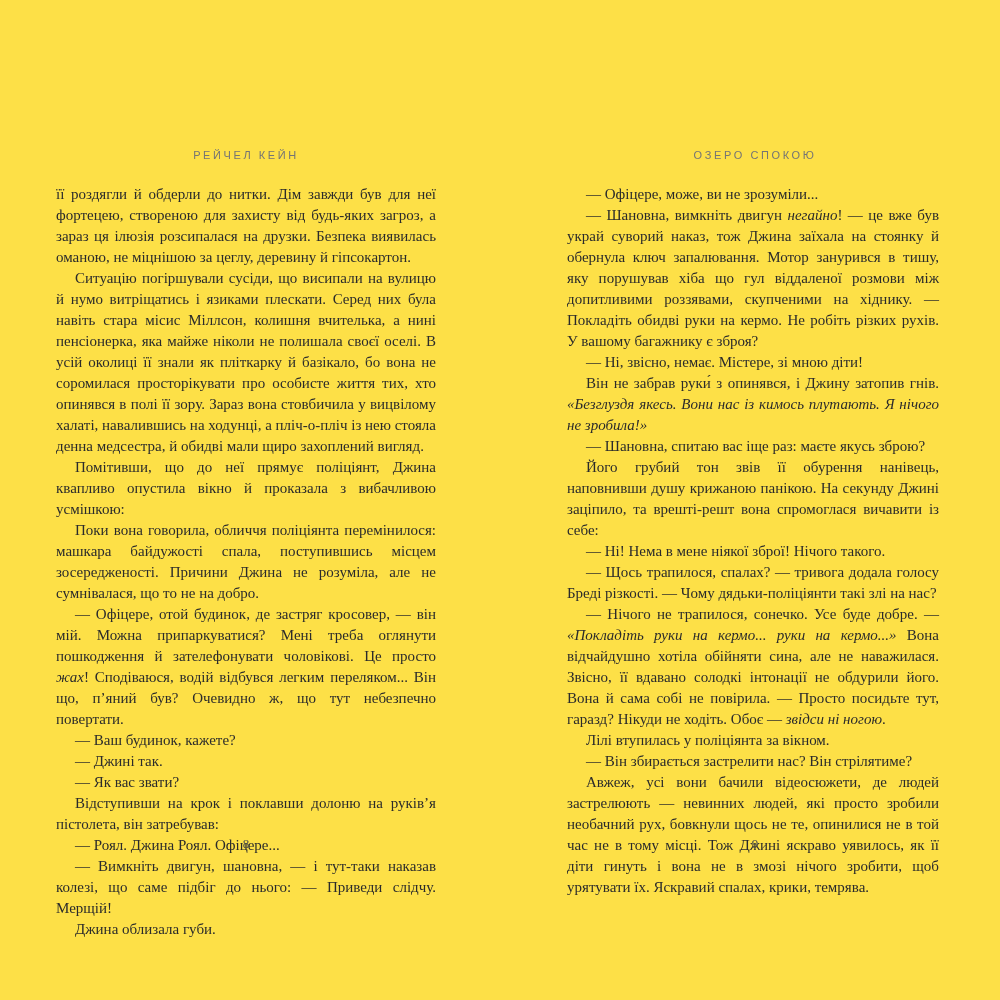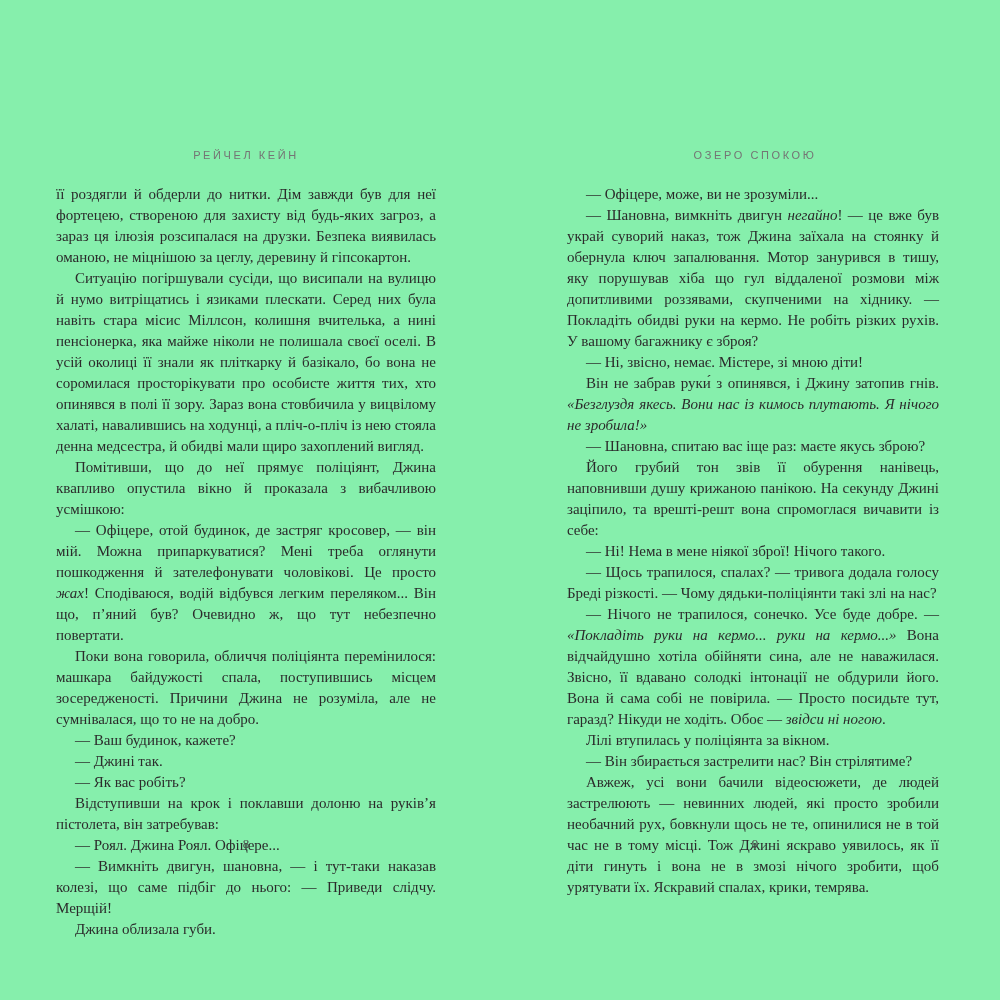--- a/index.html
+++ b/index.html
@@ -4,21 +4,21 @@
 <style>
   html, body {
     margin: 0;
     padding: 0;
     background: #ffffff;
   }
   .spread {
     position: relative;
     width: 1000px;
     height: 1000px;
-    background: #86efac;
+    background: #fde047;
     overflow: hidden;
   }
   .running-header {
     position: absolute;
     top: 149px;
     font-family: "Liberation Sans", sans-serif;
     font-size: 11px;
     font-weight: 400;
     letter-spacing: 2.6px;
     color: #747474;
@@ -61,25 +61,25 @@
 <div class="spread">
 
   <div class="running-header left">РЕЙЧЕЛ КЕЙН</div>
 
   <div class="running-header right">ОЗЕРО СПОКОЮ</div>
 
   <div class="col left">
       <p class="para"><span class="run">її роздягли й обдерли до нитки. Дім завжди був для неї фортецею, створеною для захисту від будь-яких загроз, а зараз ця ілюзія розсипалася на друзки. Безпека виявилась оманою, не міцнішою за цеглу, деревину й гіпсокартон.</span></p>
       <p class="para indent"><span class="run">Ситуацію погіршували сусіди, що висипали на вулицю й нумо витріщатись і язиками плескати. Серед них була навіть стара місис Міллсон, колишня вчителька, а нині пенсіонерка, яка майже ніколи не полишала своєї оселі. В усій околиці її знали як пліткарку й базікало, бо вона не соромилася просторікувати про особисте життя тих, хто опинявся в полі її зору. Зараз вона стовбичила у вицвілому халаті, навалившись на ходунці, а пліч-о-пліч із нею стояла денна медсестра, й обидві мали щиро захоплений вигляд.</span></p>
       <p class="para indent"><span class="run">Помітивши, що до неї прямує поліціянт, Джина квапливо опустила вікно й проказала з вибачливою усмішкою:</span></p>
+      <p class="para indent"><span class="run">Поки вона говорила, обличчя поліціянта перемінилося: машкара байдужості спала, поступившись місцем зосередженості. Причини Джина не розуміла, але не сумнівалася, що то не на добро.</span></p>
       <p class="para indent"><span class="run">— Офіцере, отой будинок, де застряг кросовер, — він мій. Можна припаркуватися? Мені треба оглянути пошкодження й зателефонувати чоловікові. Це просто </span><span class="run italic">жах</span><span class="run">! Сподіваюся, водій відбувся легким переляком... Він що, п’яний був? Очевидно ж, що тут небезпечно повертати.</span></p>
-      <p class="para indent"><span class="run">Поки вона говорила, обличчя поліціянта перемінилося: машкара байдужості спала, поступившись місцем зосередженості. Причини Джина не розуміла, але не сумнівалася, що то не на добро.</span></p>
       <p class="para indent"><span class="run">— Ваш будинок, кажете?</span></p>
       <p class="para indent"><span class="run">— Джині так.</span></p>
-      <p class="para indent"><span class="run">— Як вас робіть?</span></p>
+      <p class="para indent"><span class="run">— Як вас звати?</span></p>
       <p class="para indent"><span class="run">Відступивши на крок і поклавши долоню на руків’я пістолета, він затребував:</span></p>
       <p class="para indent"><span class="run">— Роял. Джина Роял. Офіцере...</span></p>
       <p class="para indent"><span class="run">— Вимкніть двигун, шановна, — і тут-таки наказав колезі, що саме підбіг до нього: — Приведи слідчу. Мерщій!</span></p>
       <p class="para indent"><span class="run">Джина облизала губи.</span></p>
     </div>
 
   <div class="col right">
       <p class="para indent"><span class="run">— Офіцере, може, ви не зрозуміли...</span></p>
       <p class="para indent"><span class="run">— Шановна, вимкніть двигун </span><span class="run italic">негайно</span><span class="run">! — це вже був украй суворий наказ, тож Джина заїхала на стоянку й обернула ключ запалювання. Мотор занурився в тишу, яку порушував хіба що гул віддаленої розмови між допитливими роззявами, скупченими на хіднику. — Покладіть обидві руки на кермо. Не робіть різких рухів. У вашому багажнику є зброя?</span></p>
       <p class="para indent"><span class="run">— Ні, звісно, немає. Містере, зі мною діти!</span></p>

